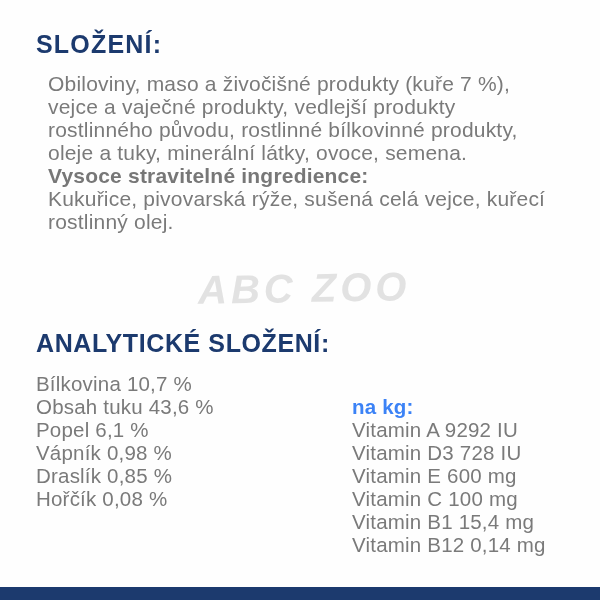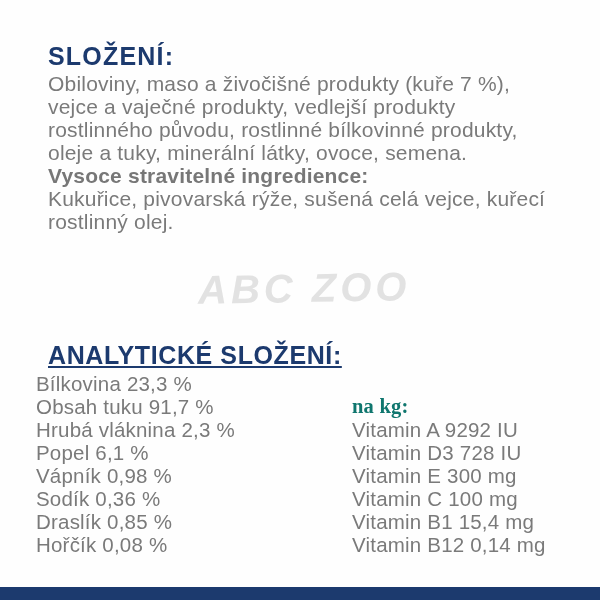--- a/index.html
+++ b/index.html
@@ -11,29 +11,29 @@
     position: relative;
     width: 600px;
     height: 600px;
     background: #fefefe;
     overflow: hidden;
     font-family: "Liberation Sans", sans-serif;
   }
   .section-heading {
     position: absolute;
     left: 36px;
-    margin: 12px;
+    margin: 0;
     color: #1c3a6e;
     font-size: 25px;
     font-weight: 800;
     letter-spacing: 1.2px;
     line-height: 1.1;
   }
   .heading-composition { top: 31px; }
-  .heading-analysis { top: 330px; letter-spacing: 0.6px; text-decoration: underline; }
+  .heading-analysis { top: 330px; letter-spacing: 0.6px; }
 
   .body-text {
     position: absolute;
     left: 48px;
     width: 540px;
     color: #7a7a7a;
     font-size: 21px;
     line-height: 23px;
     letter-spacing: 0.2px;
   }
@@ -80,23 +80,22 @@
     left: 316px;
     top: 23px;
     color: #7a7a7a;
     font-size: 20.5px;
     line-height: 23px;
     letter-spacing: 0.2px;
   }
   .column-header {
     height: 23px;
     font-weight: 700;
-    color: #0f766e;
+    color: #3b82f6;
     white-space: nowrap;
-    font-family: Liberation Serif, serif;
   }
 
   .bottom-bar {
     position: absolute;
     left: 0;
     bottom: 0;
     width: 600px;
     height: 13px;
     background: #1c3a6e;
   }
@@ -118,35 +117,33 @@
     <div class="text-line">rostlinný olej.</div>
   </div>
 
   <div class="watermark">ABC ZOO</div>
 
   <h1 class="section-heading heading-analysis">ANALYTICKÉ SLOŽENÍ:</h1>
 
   <div class="analysis-columns">
 
     <div class="nutrient-column">
-      <div class="text-line">Bílkovina 23,3 %</div>
-      <div class="text-line">Obsah tuku 91,7 %</div>
-      <div class="text-line">Hrubá vláknina 2,3 %</div>
+      <div class="text-line">Bílkovina 10,7 %</div>
+      <div class="text-line">Obsah tuku 43,6 %</div>
       <div class="text-line">Popel 6,1 %</div>
       <div class="text-line">Vápník 0,98 %</div>
-      <div class="text-line">Sodík 0,36 %</div>
       <div class="text-line">Draslík 0,85 %</div>
       <div class="text-line">Hořčík 0,08 %</div>
     </div>
 
     <div class="vitamin-column">
       <div class="column-header">na kg:</div>
       <div class="text-line">Vitamin A 9292 IU</div>
       <div class="text-line">Vitamin D3 728 IU</div>
-      <div class="text-line">Vitamin E 300 mg</div>
+      <div class="text-line">Vitamin E 600 mg</div>
       <div class="text-line">Vitamin C 100 mg</div>
       <div class="text-line">Vitamin B1 15,4 mg</div>
       <div class="text-line">Vitamin B12 0,14 mg</div>
     </div>
 
   </div>
 
   <div class="bottom-bar"></div>
 
 </div>

